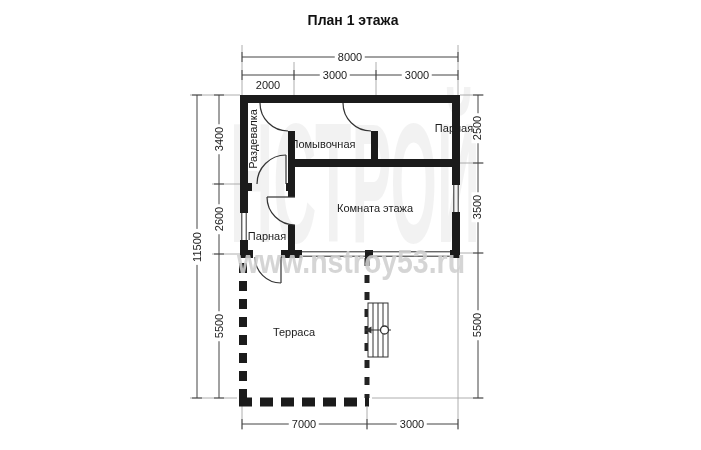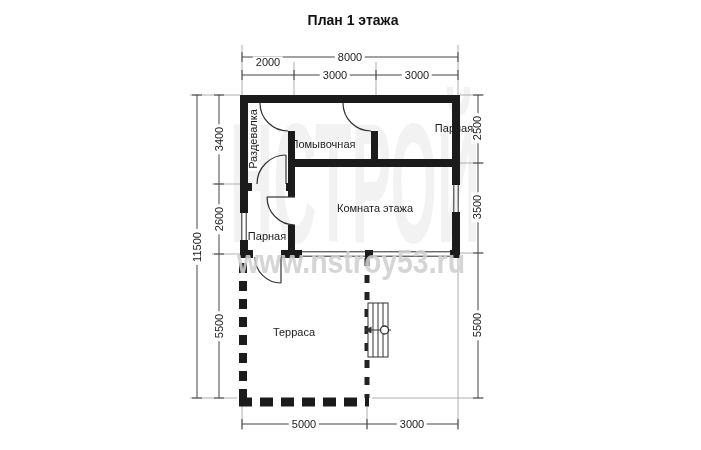--- a/index.html
+++ b/index.html
@@ -128,34 +128,34 @@
       <path d="M365,330 L371.5,326.5 L371.5,333.5 Z" fill="#333333"></path>
       <circle cx="384.5" cy="330" r="4" fill="#ffffff" stroke="#333333" stroke-width="1.3"></circle>
     </g>
 
     <text x="237" y="273" font-size="33" font-weight="bold" textLength="228" lengthAdjust="spacingAndGlyphs" fill="#cfcfcf" fill-opacity="0.88">www.nstroy53.ru</text>
   </svg>
 
   <div class="lbl title" style="left:353px; top:20px;">План 1 этажа</div>
 
   <div class="lbl dim" style="left:350px; top:57px;">8000</div>
-  <div class="lbl dim" style="left:268px; top:62px;text-align:right;">2000</div>
+  <div class="lbl dim" style="left:268px; top:85px;text-align:right;">2000</div>
   <div class="lbl dim" style="left:335px; top:75px;">3000</div>
   <div class="lbl dim" style="left:417px; top:75px;">3000</div>
 
   <div class="lbl dim vert" style="left:197px; top:247px;">11500</div>
   <div class="lbl dim vert" style="left:219px; top:139px;">3400</div>
   <div class="lbl dim vert" style="left:219px; top:219px;">2600</div>
   <div class="lbl dim vert" style="left:219px; top:326px;">5500</div>
 
   <div class="lbl dim vert" style="left:477px; top:128px;">2500</div>
   <div class="lbl dim vert" style="left:477px; top:207px;">3500</div>
   <div class="lbl dim vert" style="left:477px; top:325px;">5500</div>
 
-  <div class="lbl dim" style="left:304px; top:424px;">5000</div>
+  <div class="lbl dim" style="left:304px; top:424px;">7000</div>
   <div class="lbl dim" style="left:412px; top:424px;">3000</div>
 
   <div class="lbl vert" style="left:253px; top:139px;">Раздевалка</div>
   <div class="lbl" style="left:323px; top:144px;">Помывочная</div>
   <div class="lbl" style="left:418px; top:128px;margin-left:36px;">Парная</div>
   <div class="lbl" style="left:375px; top:208px;">Комната этажа</div>
   <div class="lbl" style="left:267px; top:236px;">Парная</div>
   <div class="lbl" style="left:294px; top:332px;">Терраса</div>
 
 </div>

